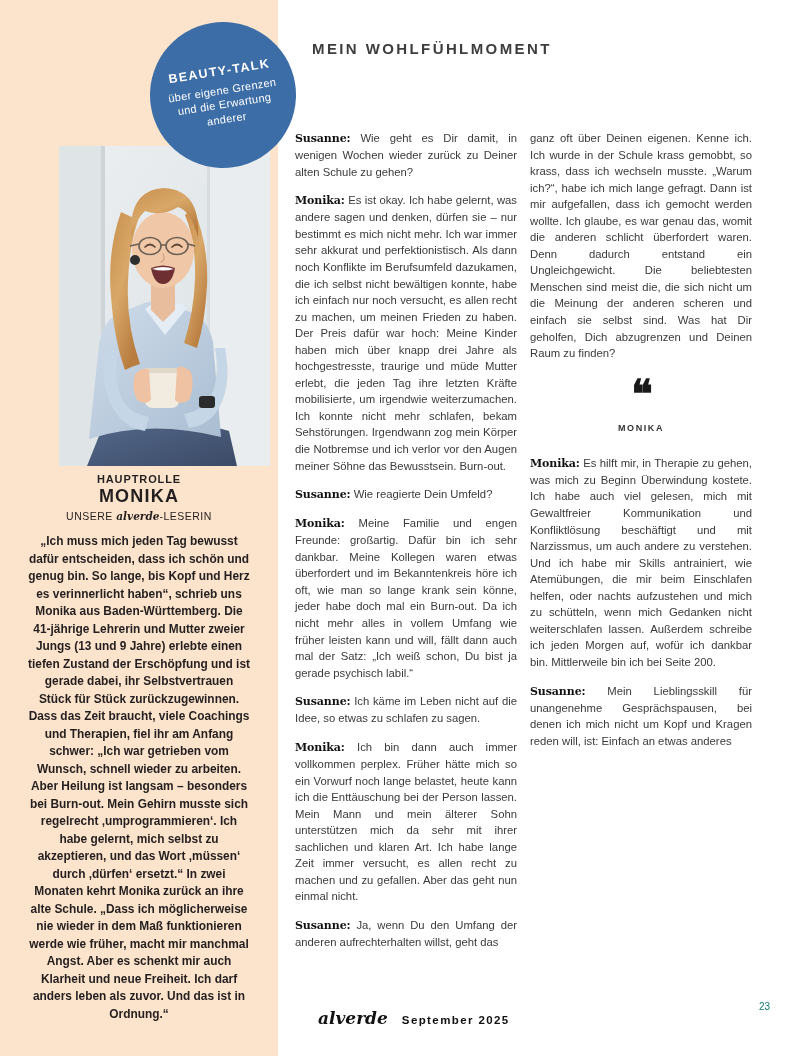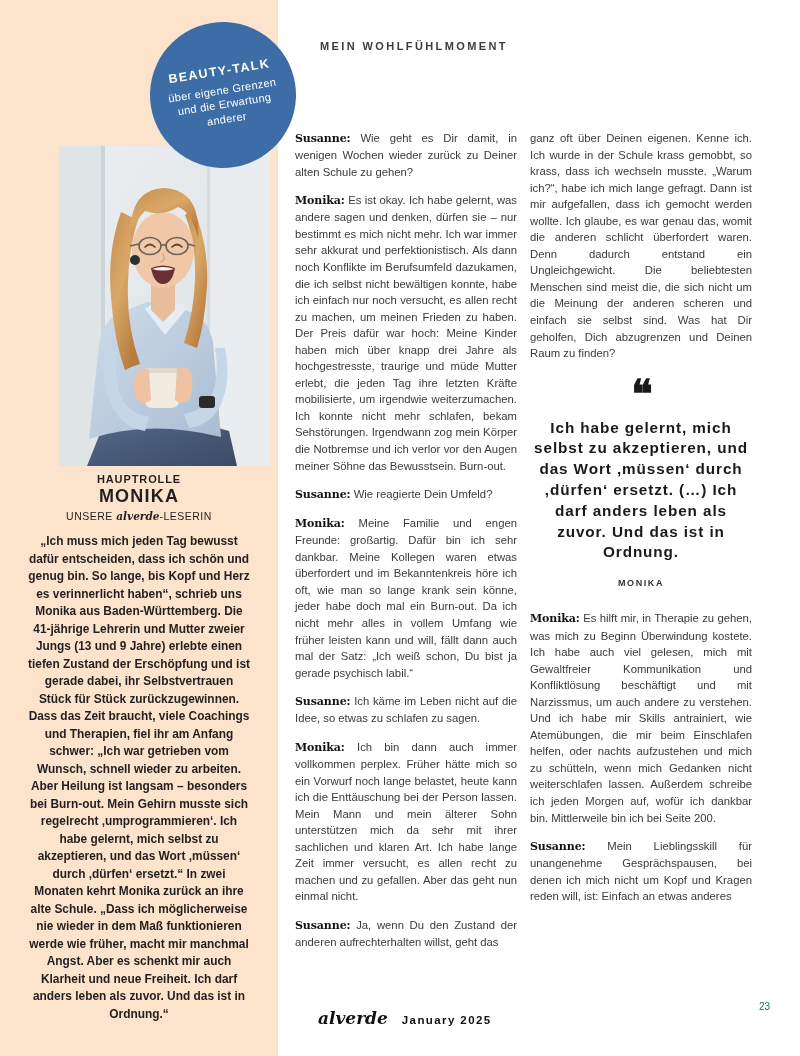--- a/index.html
+++ b/index.html
@@ -67,22 +67,22 @@
   }
 
   .lede{
     position:absolute;left:28px;top:533px;width:222px;
     text-align:center;
     font-size:11.9px;line-height:1.47;font-weight:bold;color:#231f20;
   }
 
   
   .kicker{
-    position:absolute;left:320px;top:40px;
-    font-size:11px;font-weight:bold;letter-spacing:2.4px;color:#3d3d3d;
+    position:absolute;left:312px;top:40px;
+    font-size:15px;font-weight:bold;letter-spacing:2.4px;color:#3d3d3d;
   }
 
   
   .col{
     position:absolute;top:96px;width:222px;
     font-size:11.3px;line-height:1.465;
     text-align:justify;
     color:#3a3a3a;
     margin-top:34px;
   }
@@ -231,33 +231,32 @@
 
   <div class="kicker">MEIN WOHLFÜHLMOMENT</div>
 
   <div class="col mid" id="midcol">
       <p><span class="spk">Susanne:</span><span> Wie geht es Dir damit, in wenigen Wochen wieder zurück zu Deiner alten Schule zu gehen?</span></p>
       <p><span class="spk">Monika:</span><span> Es ist okay. Ich habe gelernt, was andere sagen und denken, dürfen sie – nur bestimmt es mich nicht mehr. Ich war immer sehr akkurat und perfektionistisch. Als dann noch Konflikte im Berufsumfeld dazukamen, die ich selbst nicht bewältigen konnte, habe ich einfach nur noch versucht, es allen recht zu machen, um meinen Frieden zu haben. Der Preis dafür war hoch: Meine Kinder haben mich über knapp drei Jahre als hochgestresste, traurige und müde Mutter erlebt, die jeden Tag ihre letzten Kräfte mobilisierte, um irgendwie weiterzumachen. Ich konnte nicht mehr schlafen, bekam Sehstörungen. Irgendwann zog mein Körper die Notbremse und ich verlor vor den Augen meiner Söhne das Bewusstsein. Burn-out.</span></p>
       <p><span class="spk">Susanne:</span><span> Wie reagierte Dein Umfeld?</span></p>
       <p><span class="spk">Monika:</span><span> Meine Familie und engen Freunde: großartig. Dafür bin ich sehr dankbar. Meine Kollegen waren etwas überfordert und im Bekanntenkreis höre ich oft, wie man so lange krank sein könne, jeder habe doch mal ein Burn-out. Da ich nicht mehr alles in vollem Umfang wie früher leisten kann und will, fällt dann auch mal der Satz: „Ich weiß schon, Du bist ja gerade psychisch labil.“</span></p>
       <p><span class="spk">Susanne:</span><span> Ich käme im Leben nicht auf die Idee, so etwas zu schlafen zu sagen.</span></p>
       <p><span class="spk">Monika:</span><span> Ich bin dann auch immer vollkommen perplex. Früher hätte mich so ein Vorwurf noch lange belastet, heute kann ich die Enttäuschung bei der Person lassen. Mein Mann und mein älterer Sohn unterstützen mich da sehr mit ihrer sachlichen und klaren Art. Ich habe lange Zeit immer versucht, es allen recht zu machen und zu gefallen. Aber das geht nun einmal nicht.</span></p>
-      <p><span class="spk">Susanne:</span><span> Ja, wenn Du den Zustand der anderen aufrechterhalten willst, geht das</span></p>
+      <p><span class="spk">Susanne:</span><span> Ja, wenn Du den Umfang der anderen aufrechterhalten willst, geht das</span></p>
     </div>
 
   <div class="col right" id="rightcol">
       <p><span>ganz oft über Deinen eigenen. Kenne ich. Ich wurde in der Schule krass gemobbt, so krass, dass ich wechseln musste. „Warum ich?“, habe ich mich lange gefragt. Dann ist mir aufgefallen, dass ich gemocht werden wollte. Ich glaube, es war genau das, womit die anderen schlicht überfordert waren. Denn dadurch entstand ein Ungleichgewicht. Die beliebtesten Menschen sind meist die, die sich nicht um die Meinung der anderen scheren und einfach sie selbst sind. Was hat Dir geholfen, Dich abzugrenzen und Deinen Raum zu finden?</span></p>
       <div class="pullquote">
         <span class="quote-mark">❝</span>
-        <div class="quote-text">Ich habe gelernt, mich selbst zu akzeptieren, und das Wort ‚müssen‘ durch ‚dürfen‘ ersetzt. (…) Ich darf anders leben als zuvor. Und das ist in Ordnung.</div>
         <div class="quote-attr">MONIKA</div>
       </div>
       <p><span class="spk">Monika:</span><span> Es hilft mir, in Therapie zu gehen, was mich zu Beginn Überwindung kostete. Ich habe auch viel gelesen, mich mit Gewaltfreier Kommunikation und Konfliktlösung beschäftigt und mit Narzissmus, um auch andere zu verstehen. Und ich habe mir Skills antrainiert, wie Atemübungen, die mir beim Einschlafen helfen, oder nachts aufzustehen und mich zu schütteln, wenn mich Gedanken nicht weiterschlafen lassen. Außerdem schreibe ich jeden Morgen auf, wofür ich dankbar bin. Mittlerweile bin ich bei Seite 200.</span></p>
       <p><span class="spk">Susanne:</span><span> Mein Lieblingsskill für unangenehme Gesprächspausen, bei denen ich mich nicht um Kopf und Kragen reden will, ist: Einfach an etwas anderes</span></p>
     </div>
 
   <div class="footer">
     <span class="foot-brand">alverde</span>
-    <span class="foot-date">January 2025</span>
+    <span class="foot-date">September 2025</span>
   </div>
   <div class="page-num">23</div>
 
 </div>
 
 </body></html>

